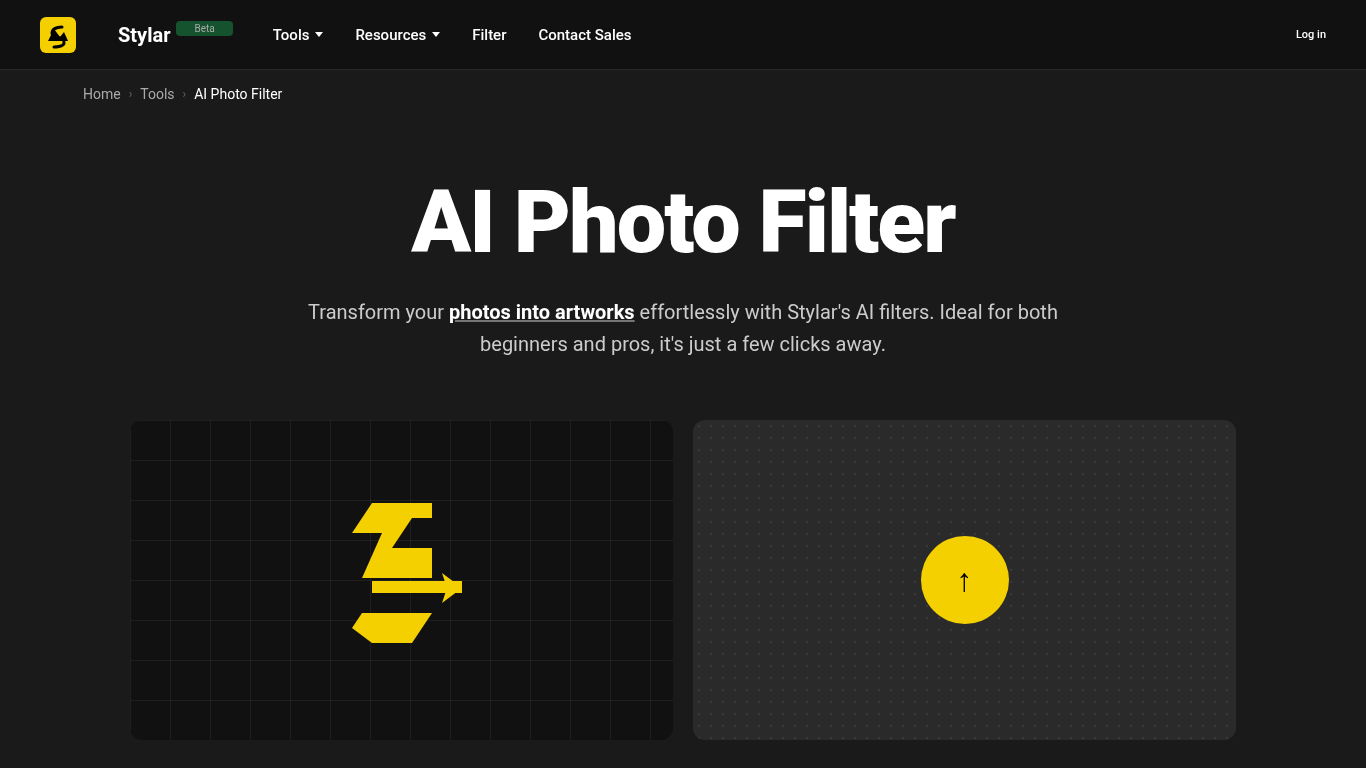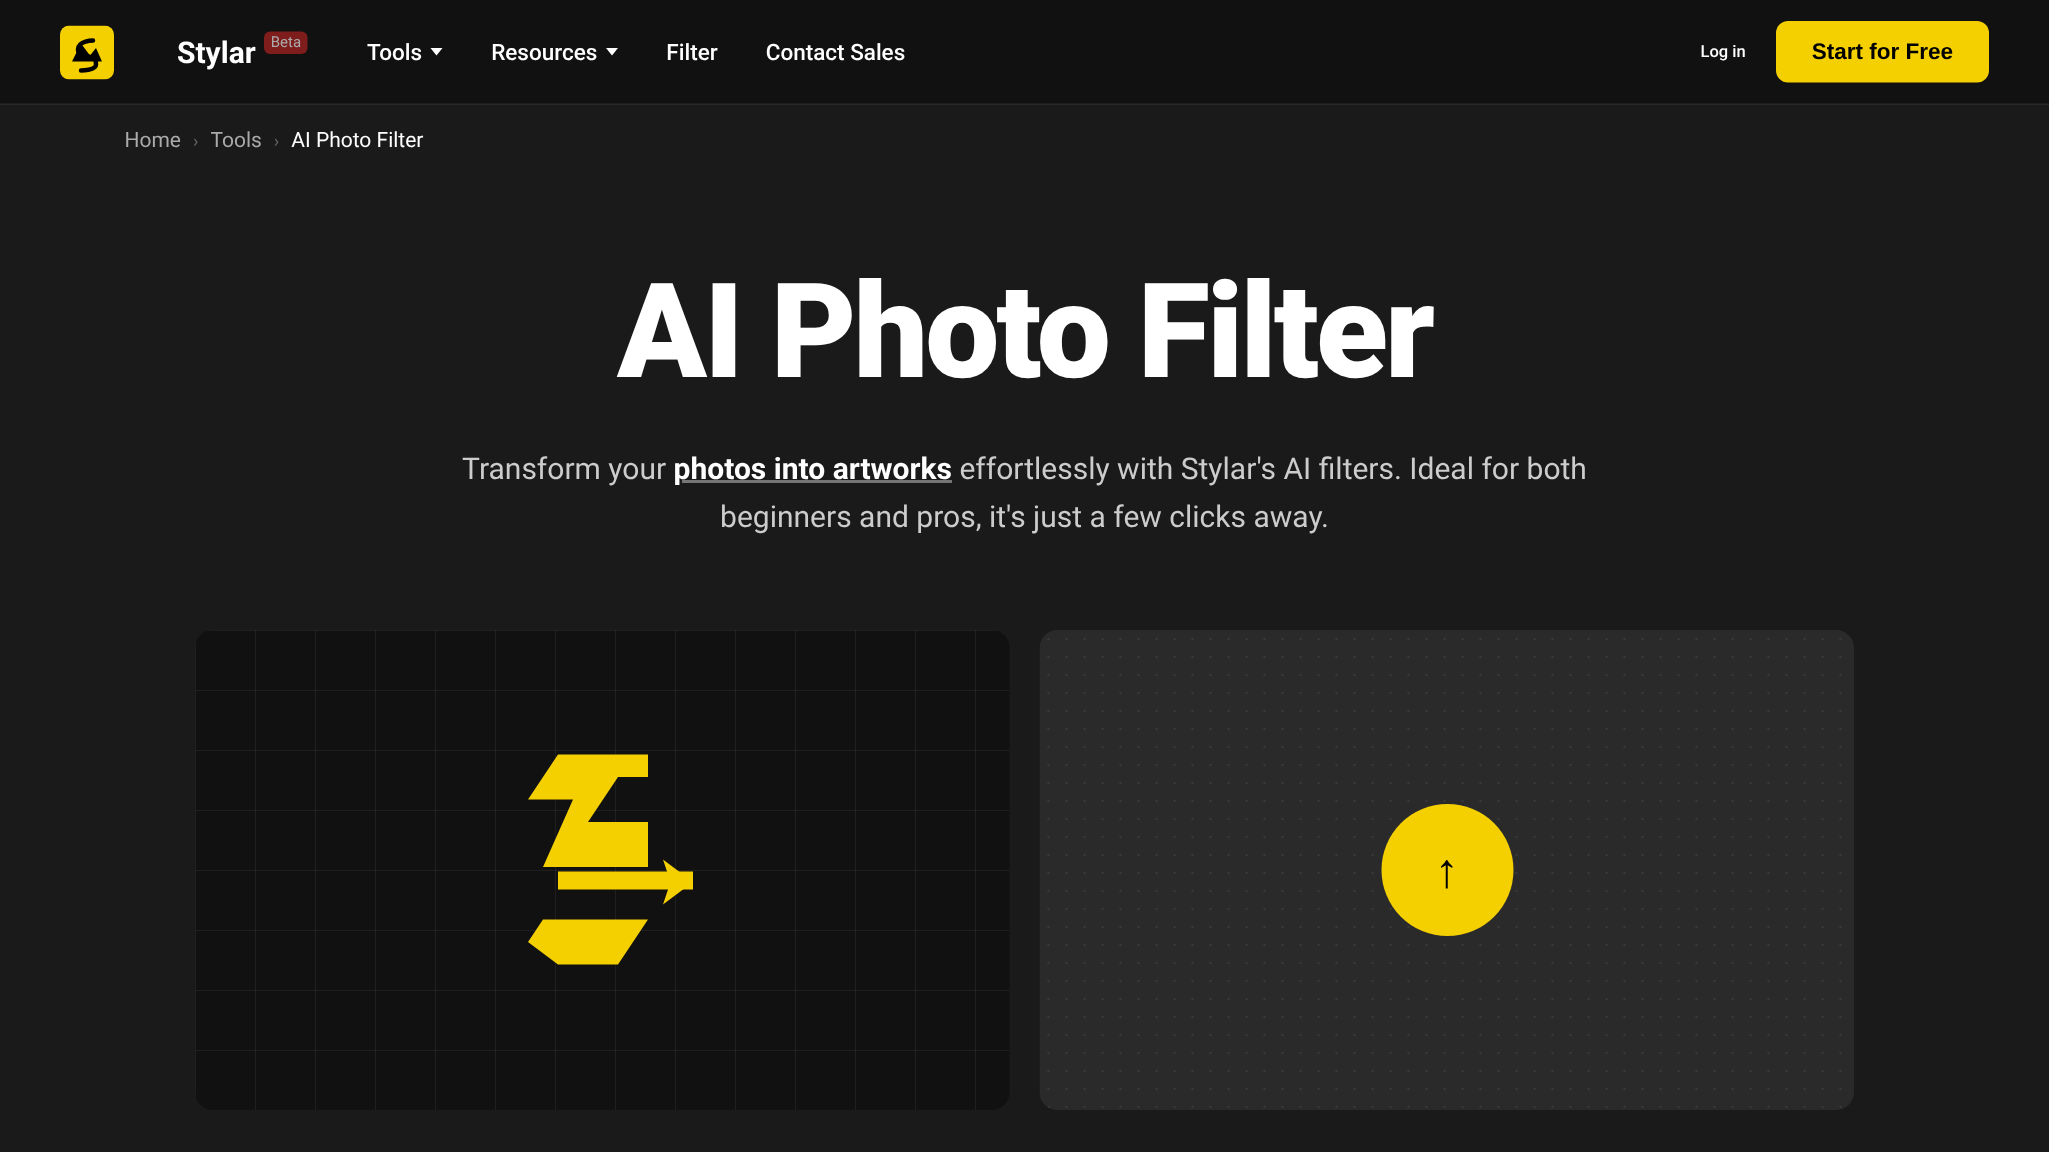--- a/index.html
+++ b/index.html
@@ -49,23 +49,23 @@
 
     .logo-text {
       font-size: 20px;
       font-weight: 700;
       color: #ffffff;
       margin-left: 32px;
     }
 
     .beta-badge {
       font-size: 10px;
-      background-color: #7f1d1d;
+      background-color: #14532d;
       color: #aaa;
-      padding: 2px 4px;
+      padding: 2px 18px;
       border-radius: 4px;
       margin-left: -4px;
       margin-bottom: 12px;
       vertical-align: super;
     }
 
     .nav-links {
       display: flex;
       align-items: center;
       gap: 32px;
@@ -278,21 +278,20 @@
         <span>Filter</span>
       </a>
       <a class="nav-link">
         <span>Contact Sales</span>
       </a>
     </nav>
   </div>
 
   <div class="navbar-right">
     <a class="login-link">Log in</a>
-    <button class="start-free-btn">Start for Free</button>
   </div>
 </nav>
 
 <div class="breadcrumb">
   <a class="breadcrumb-item">Home</a>
   <span class="breadcrumb-separator">›</span>
   <a class="breadcrumb-item">Tools</a>
   <span class="breadcrumb-separator">›</span>
   <span class="breadcrumb-current">AI Photo Filter</span>
 </div>

